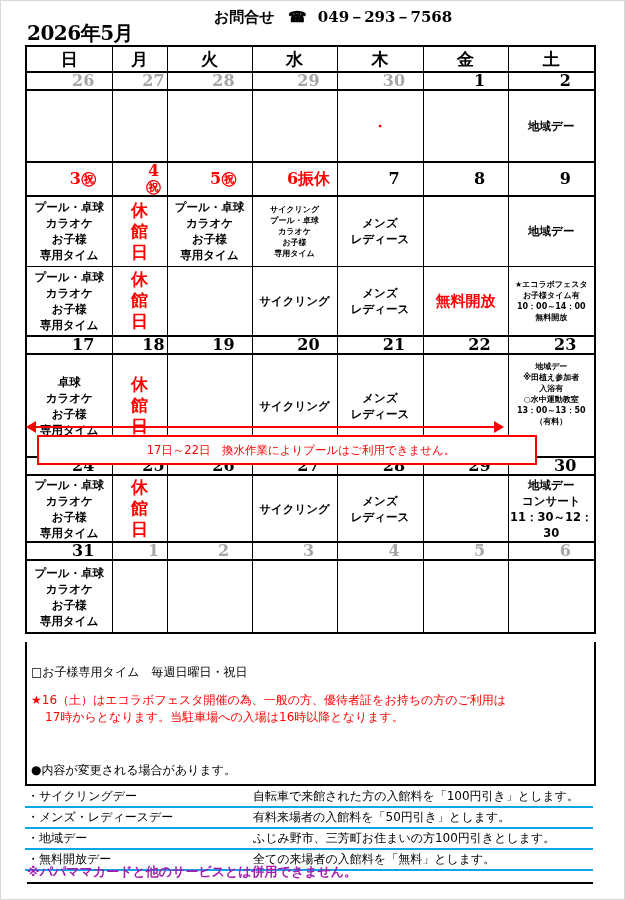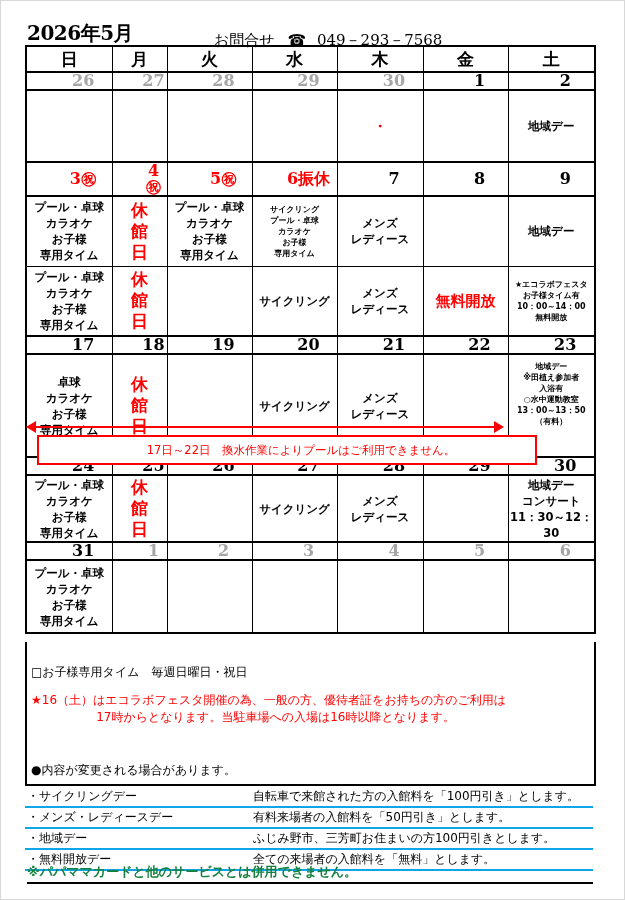--- a/index.html
+++ b/index.html
@@ -1,20 +1,20 @@
 <!DOCTYPE html>
 <html><head>
 <meta charset="utf-8">
 <style>
   html, body { margin:0; padding:0; }
   body { width:625px; height:900px; background:#ffffff; position:relative; overflow:hidden;
          font-family:"DejaVu Serif","Liberation Serif",serif; color:#000; }
   .outer-frame { position:absolute; left:0; top:0; width:623px; height:898px; border:1px solid #d8d8d8; }
   .title { position:absolute; left:27px; top:20px; font-size:20px; font-weight:bold; letter-spacing:-0.5px; }
-  .contact { position:absolute; left:214px; top:31px; font-size:15px; font-weight:normal; white-space:nowrap; }
+  .contact { position:absolute; left:214px; top:8px; font-size:15px; font-weight:bold; white-space:nowrap; }
   .contact .tel-icon { display:inline-block; margin:0 6px 0 8px; font-size:15px; }
   table.cal { position:absolute; left:25px; top:45px; border-collapse:collapse; table-layout:fixed; width:571px; }
   table.cal td, table.cal th { border:1px solid #000; padding:0; text-align:center; vertical-align:middle; }
   table.cal { border:2px solid #000; }
   th.dow { height:24px; font-size:17px; font-weight:bold; border-bottom:2px solid #000; }
   td.dnum { height:16px; font-size:16px; font-weight:bold; line-height:16px; overflow:hidden; }
   tr.date-row td { border-top:2px solid #000; border-bottom:2px solid #000;padding-left:28px; }
   td.dnum.grey { color:#a6a6a6; }
   td.dnum.red { color:#ff0000; }
   td.cell { font-size:11.5px; line-height:16px; font-weight:bold; font-family:"DejaVu Sans","Liberation Sans",sans-serif; }
@@ -26,29 +26,29 @@
                  color:#ff0000; font-size:11.5px; line-height:26px; text-align:center; background:#fff;
                  font-family:"DejaVu Sans","Liberation Sans",sans-serif;padding-left:28px; }
   .arrow-line { position:absolute; left:30px; top:426px; width:465px; height:2px; background:#ff0000; }
   .arrow-left { position:absolute; left:26px; top:421px; width:0; height:0; border-top:6px solid transparent;
                 border-bottom:6px solid transparent; border-right:10px solid #ff0000; }
   .arrow-right { position:absolute; left:494px; top:421px; width:0; height:0; border-top:6px solid transparent;
                  border-bottom:6px solid transparent; border-left:10px solid #ff0000; }
   .notes { position:absolute; left:25px; top:642px; width:567px; height:142px; border:2px solid #000; border-top:none;
            font-size:12px; font-family:"DejaVu Sans","Liberation Sans",sans-serif; }
   .notes .n1 { position:absolute; left:4px; top:22px; }
-  .notes .n2 { position:absolute; left:4px; top:50px; color:#ff0000; line-height:17px;text-align:center; }
+  .notes .n2 { position:absolute; left:4px; top:50px; color:#ff0000; line-height:17px; }
   .notes .n2 .indent { padding-left:14px; display:block; }
   .notes .n3 { position:absolute; left:4px; top:120px; }
   table.footer { position:absolute; left:25px; top:787px; width:568px; border-collapse:collapse; font-size:12px;
                  font-family:"DejaVu Sans","Liberation Sans",sans-serif; }
   table.footer td { border-bottom:2px solid #0ea5e9; padding:1px 2px; height:16px; white-space:nowrap; }
   table.footer td.k { width:222px; }
   .footer-warn { position:absolute; left:27px; top:863px; width:566px; border-bottom:2px solid #000;
-                 color:#15803d; font-weight:bold; font-size:13px; font-family:"DejaVu Sans","Liberation Sans",sans-serif;
+                 color:#a21caf; font-weight:bold; font-size:13px; font-family:"DejaVu Sans","Liberation Sans",sans-serif;
                  padding-bottom:1px; }
 </style>
 </head>
 <body>
 
 <div class="outer-frame"></div>
 
 <div class="title">2026年5月</div>
 <div class="contact">
   <span>お問合せ</span>

